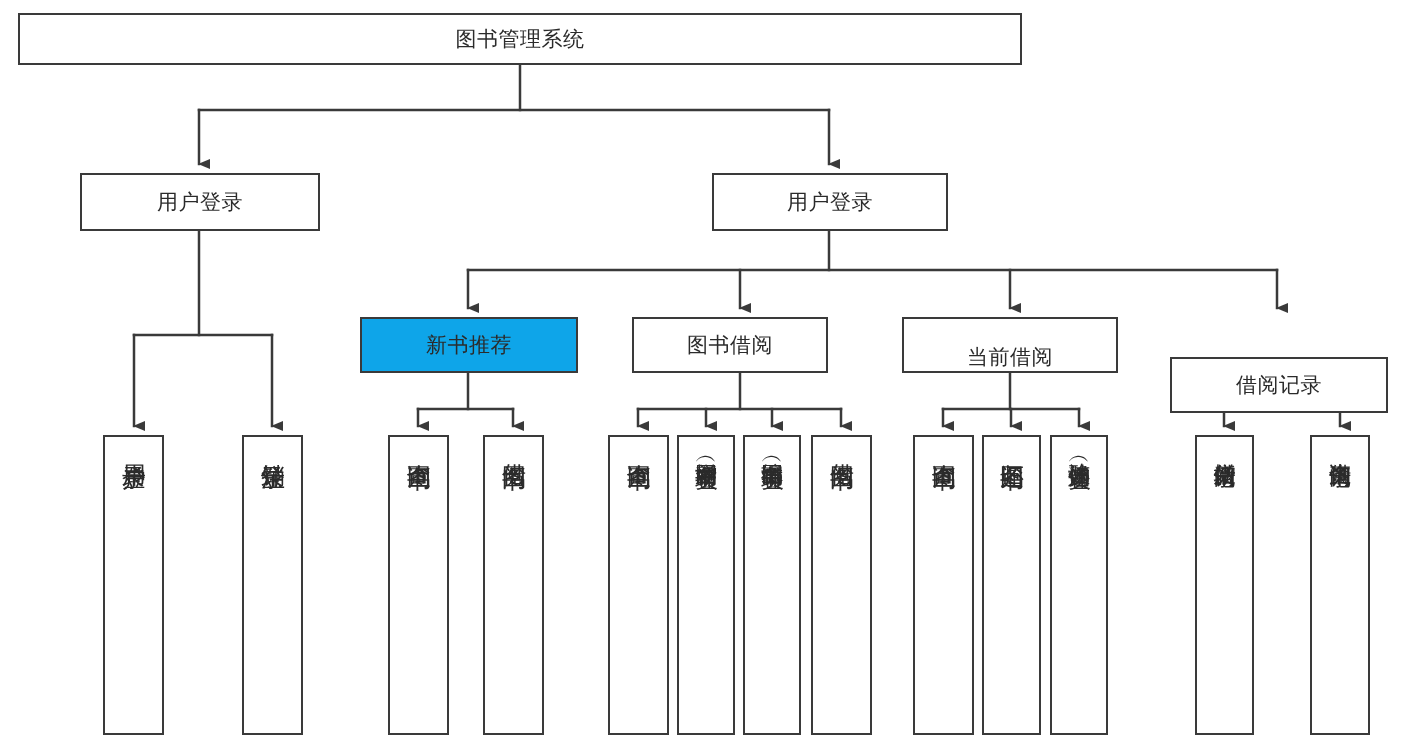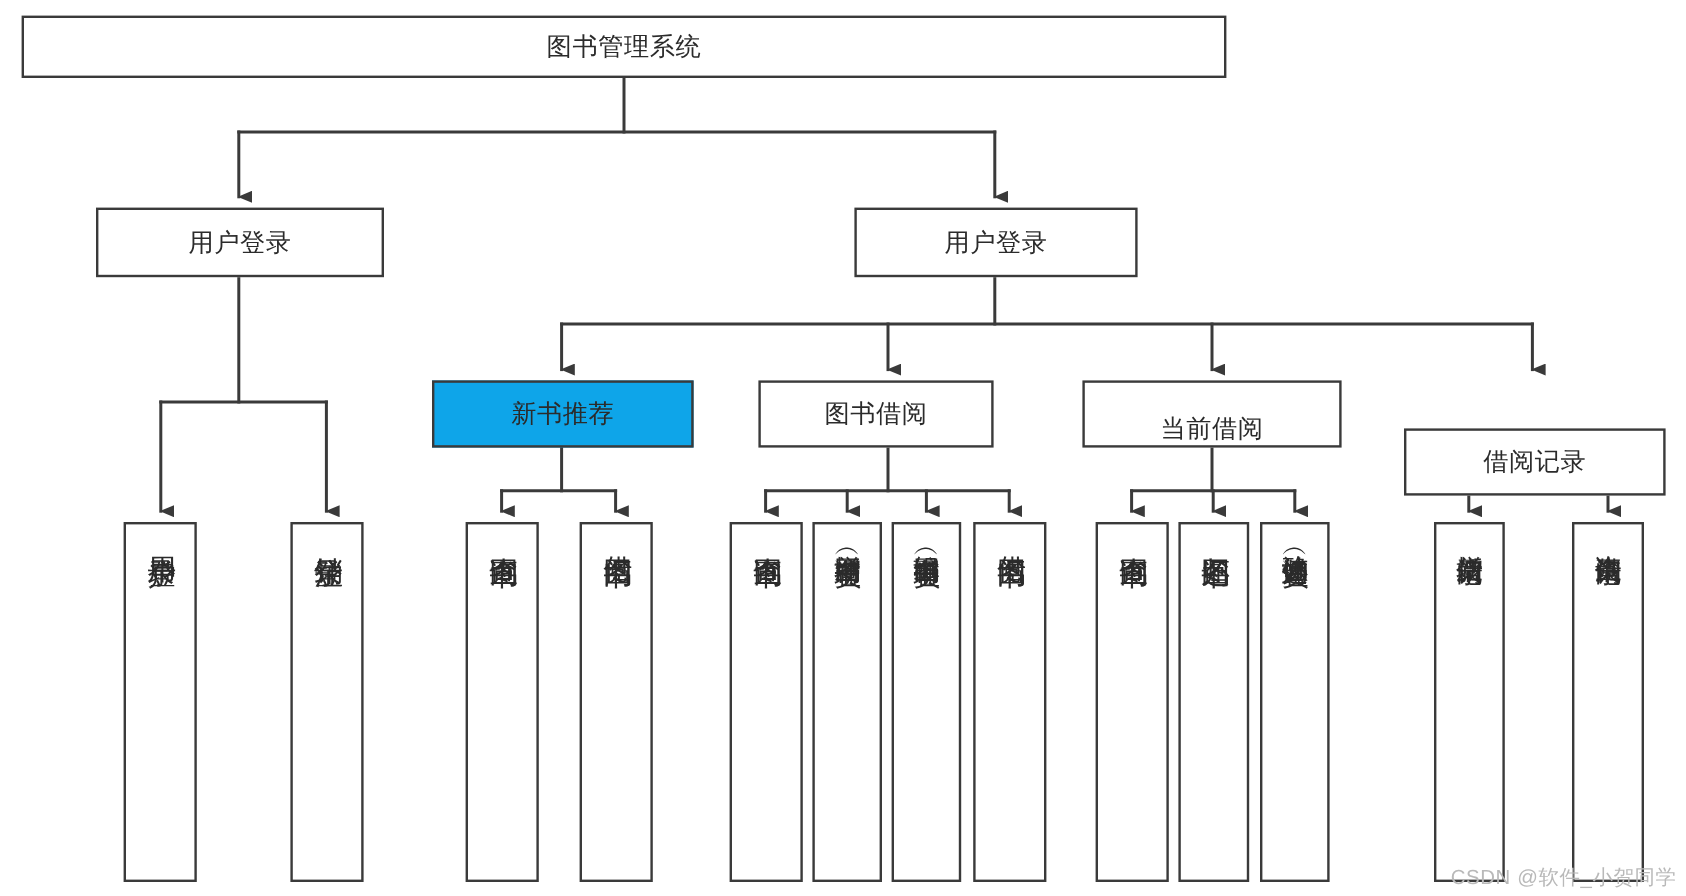--- a/index.html
+++ b/index.html
@@ -173,14 +173,13 @@
   <div class="node vert tight" id="node-leaf-10" style="left: 1050px; top: 435px; width: 58px; height: 300px; border-color: rgb(58, 58, 58); color: rgb(43, 43, 43); background: rgb(255, 255, 255);">
     <span class="vtext">确认归还（管理员）</span>
   </div>
   <div class="node vert tight" id="node-leaf-11" style="left: 1195px; top: 435px; width: 59px; height: 300px; border-color: rgb(58, 58, 58); color: rgb(43, 43, 43); background: rgb(255, 255, 255);">
     <span class="vtext">新增借阅记录</span>
   </div>
   <div class="node vert tight" id="node-leaf-12" style="left: 1310px; top: 435px; width: 60px; height: 300px; border-color: rgb(58, 58, 58); color: rgb(43, 43, 43); background: rgb(255, 255, 255);">
     <span class="vtext">查询借阅记录</span>
   </div>
 
-  <div class="watermark" style="color: rgb(185, 185, 185);">CSDN @软件_小贺同学</div>
 </div>
 
 </body></html>

